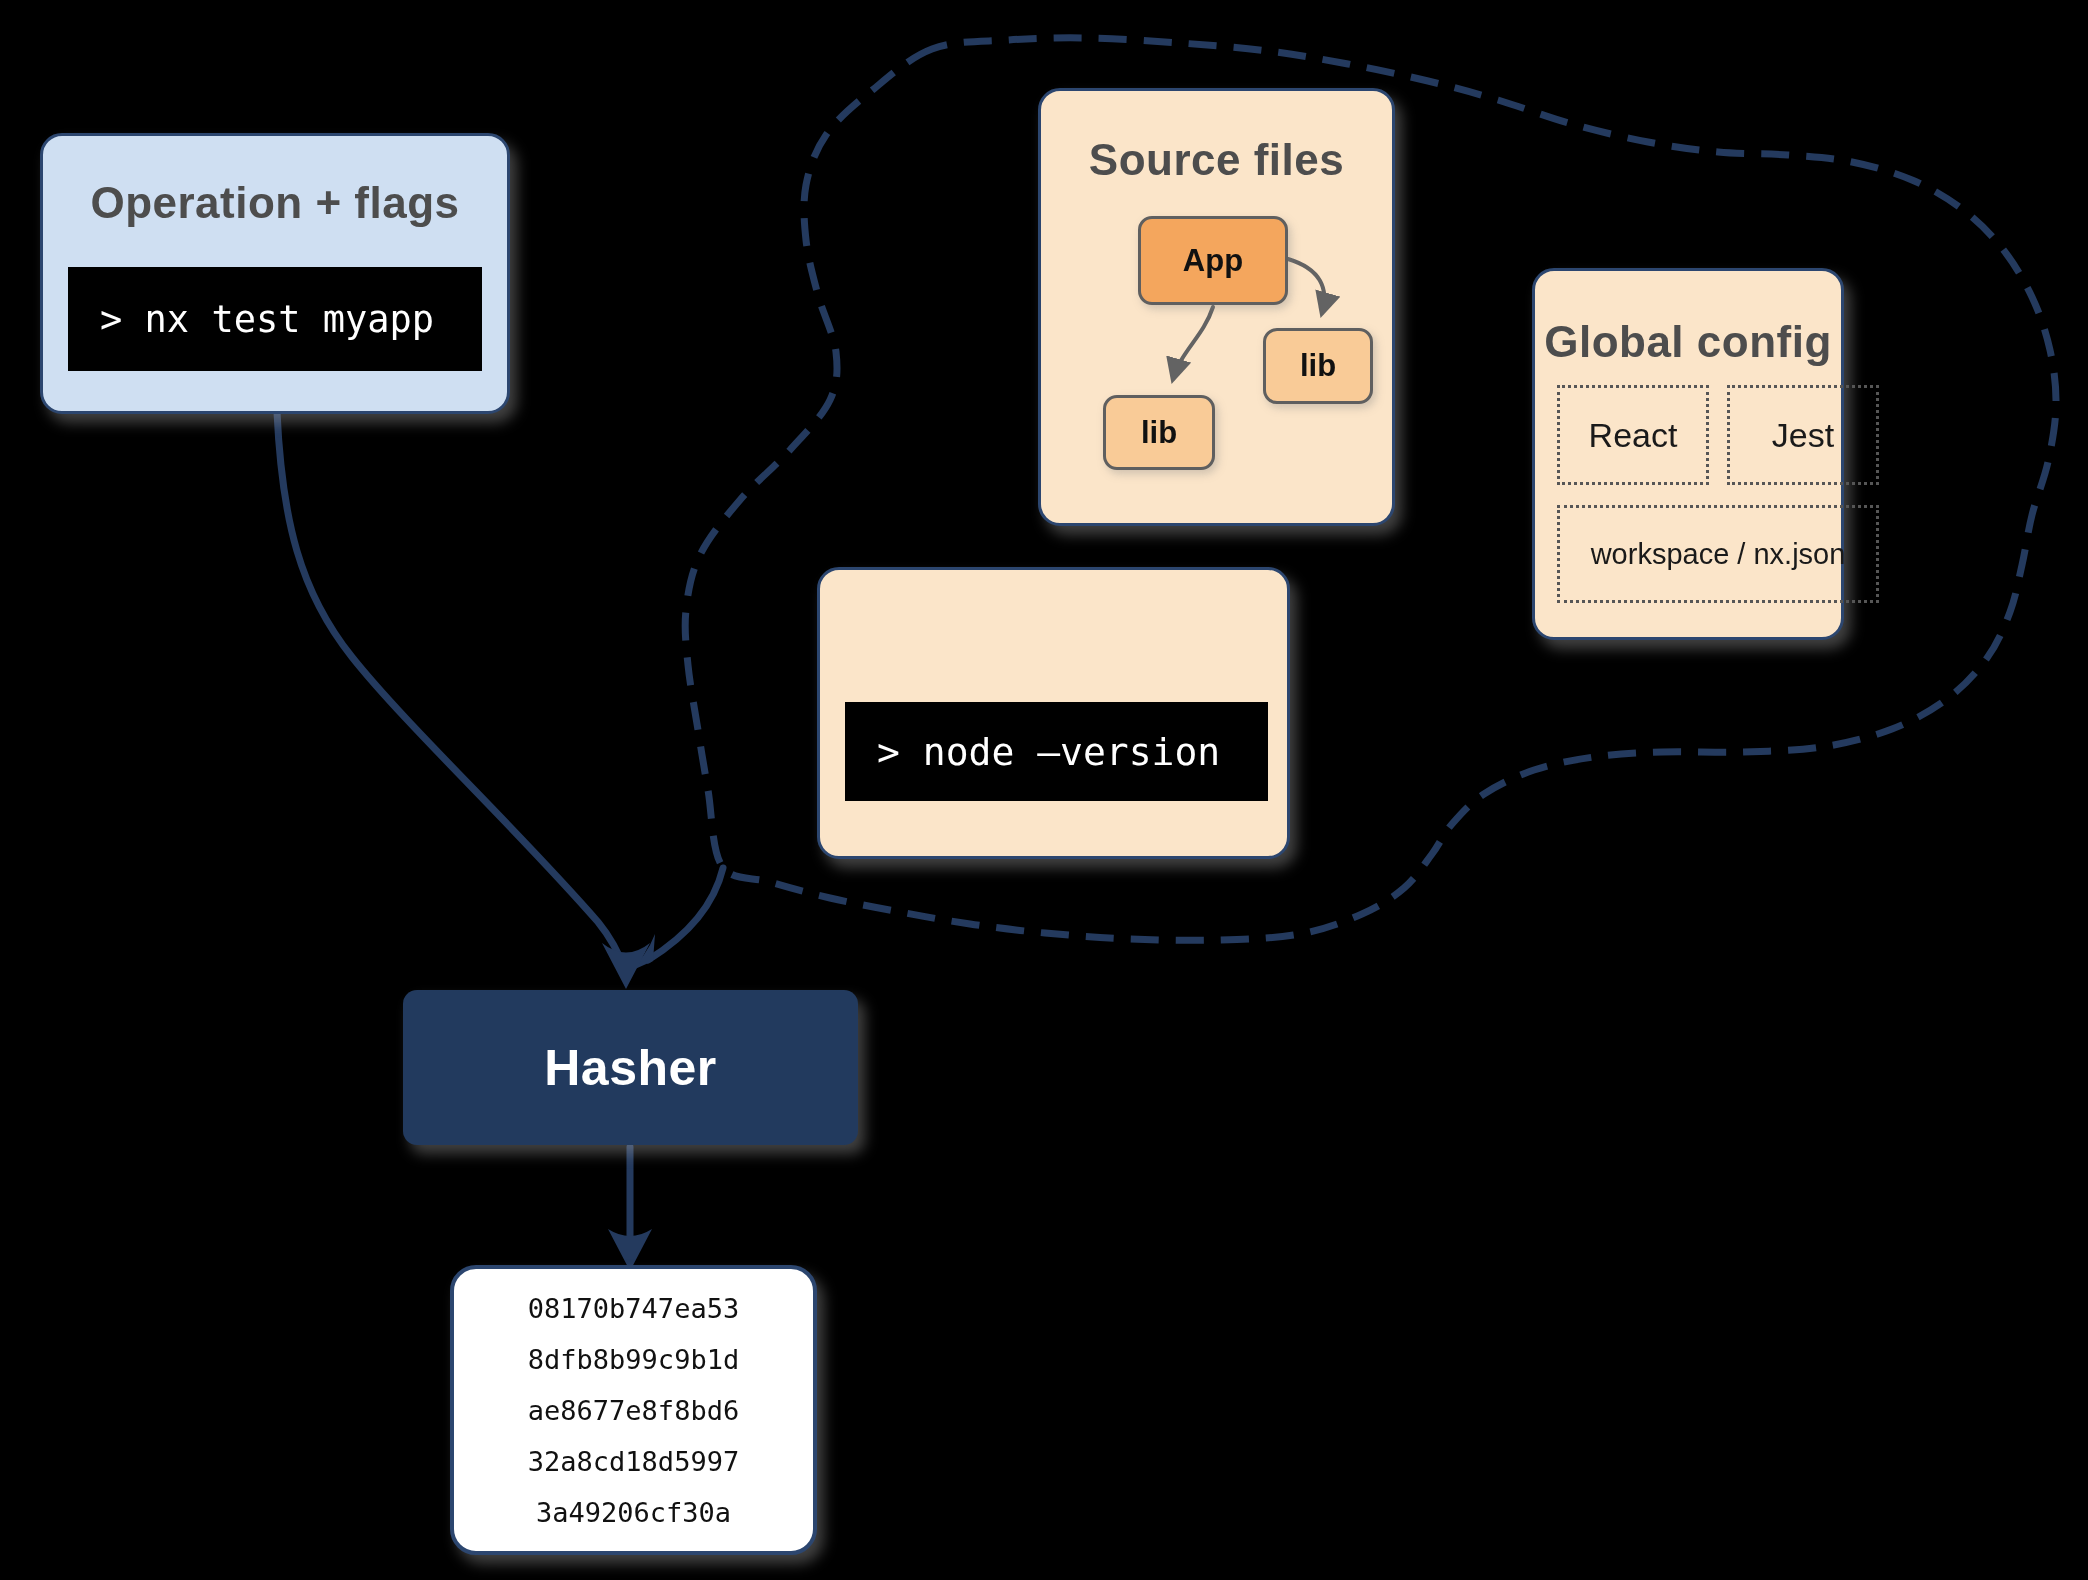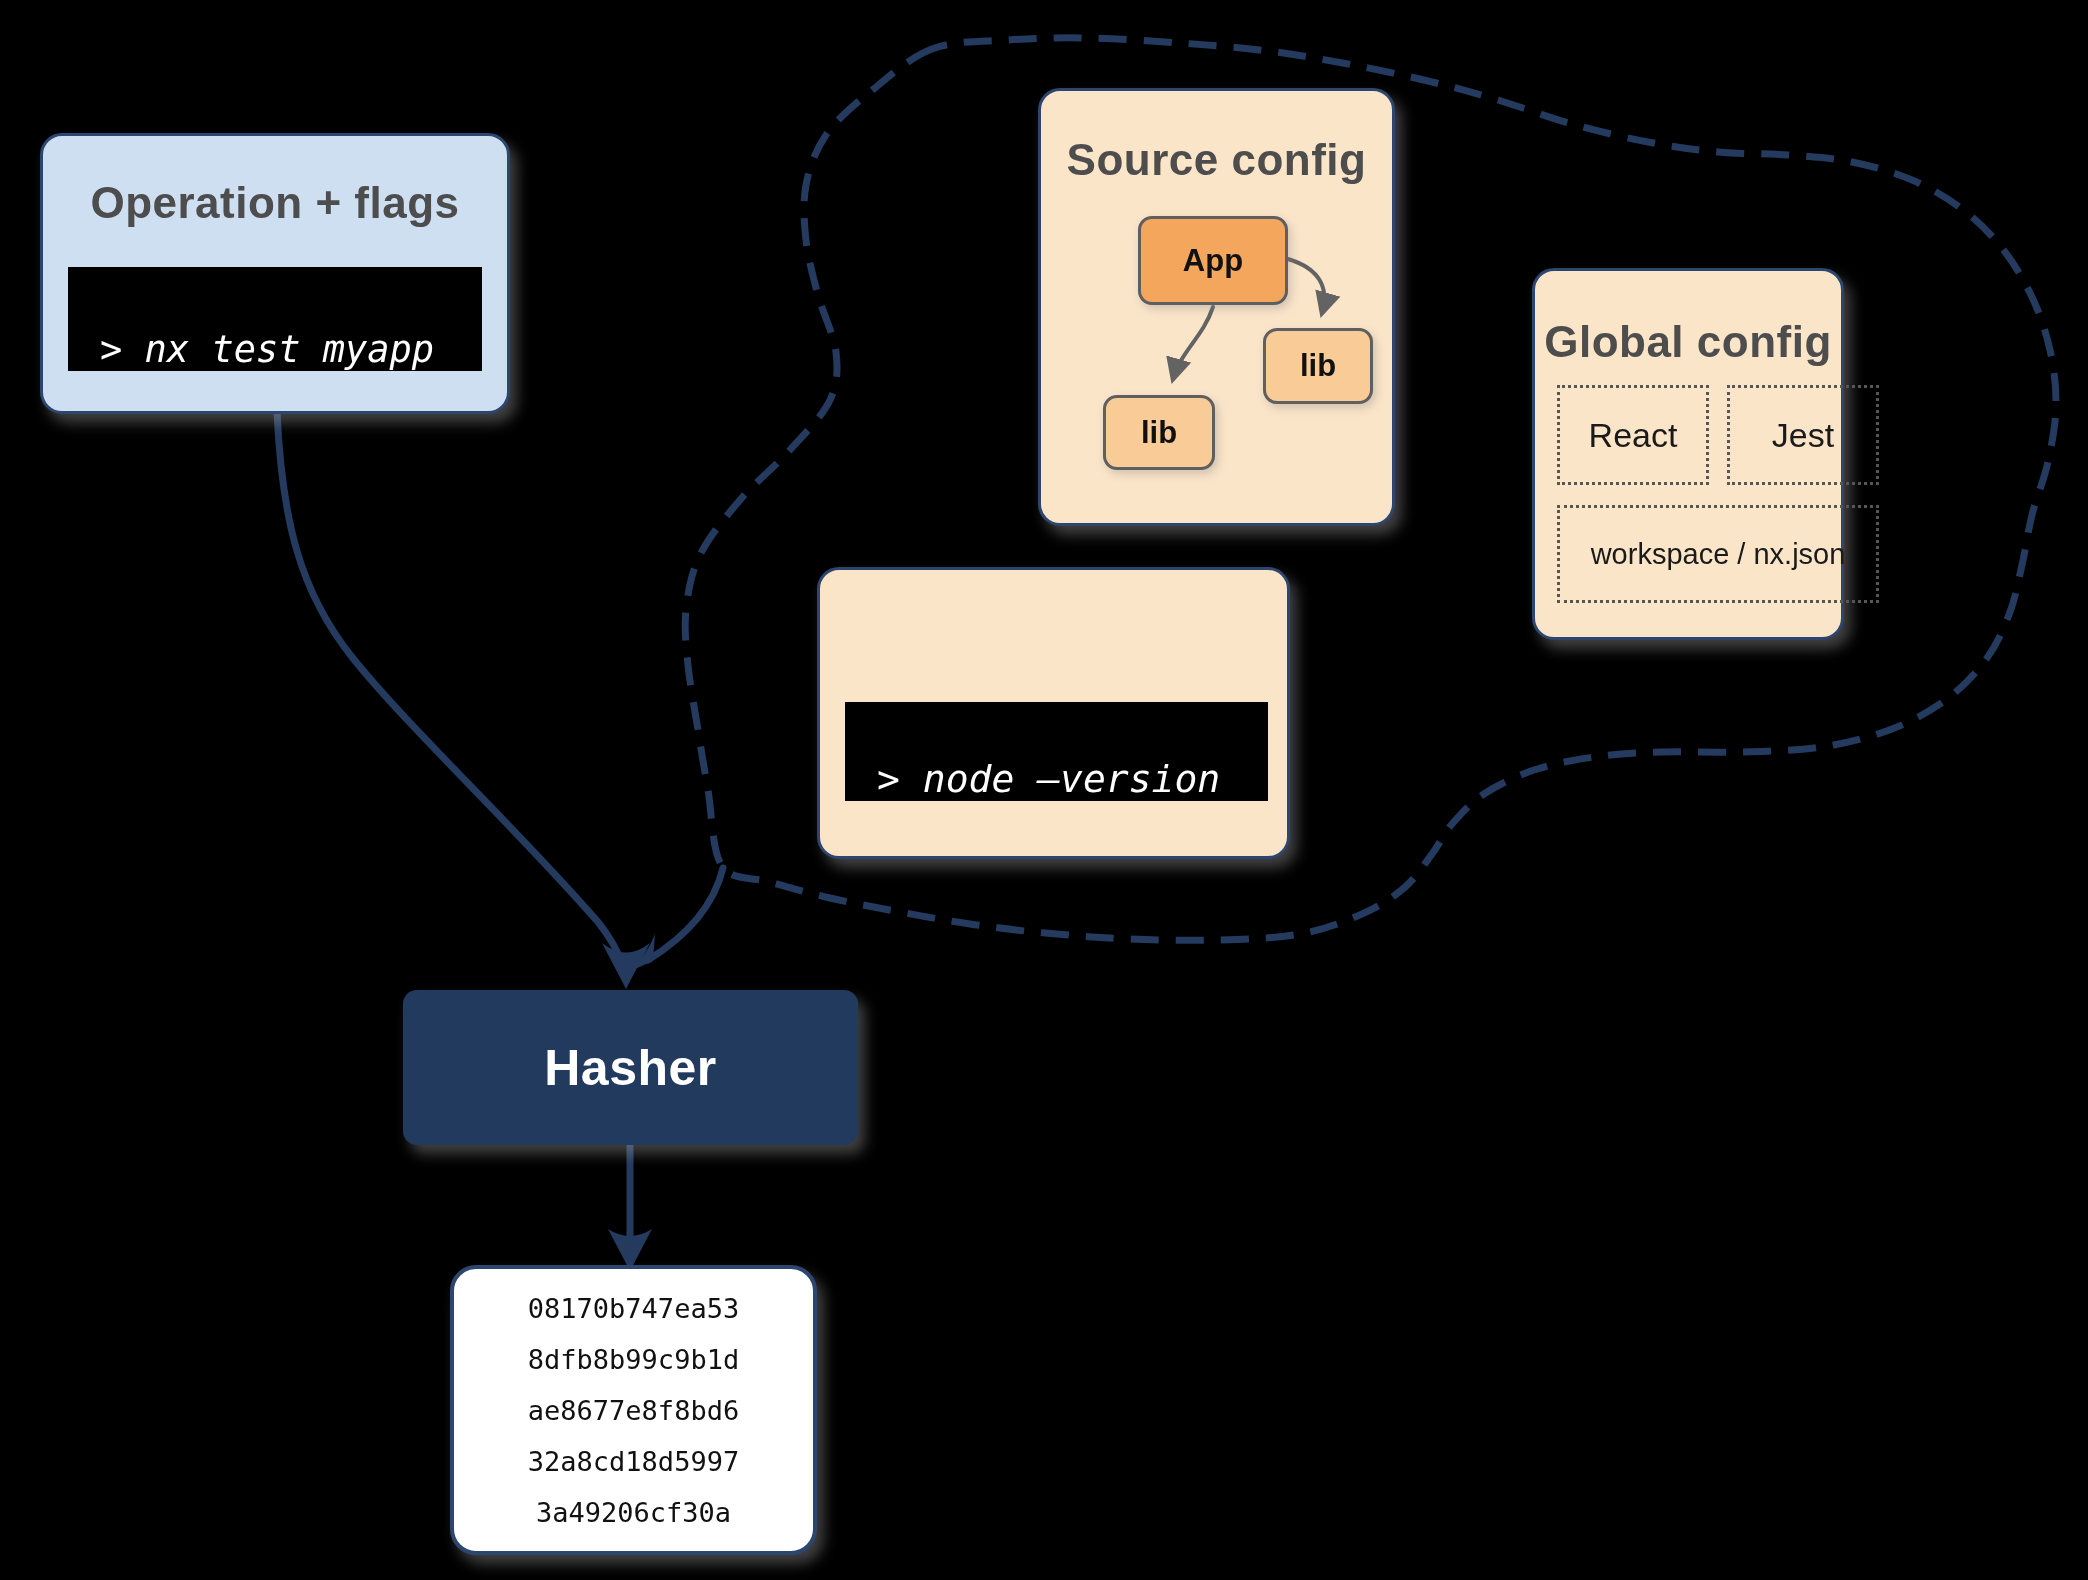--- a/index.html
+++ b/index.html
@@ -31,21 +31,21 @@
   }
   .card.blue{background:var(--c-blue-box);}
   .card.peach{background:var(--c-peach-box);}
   .box-title{
     color:var(--c-title-grey);font-weight:700;font-size:44px;text-align:center;
     letter-spacing:.5px;white-space:nowrap;
   }
   .terminal{
     position:absolute;box-sizing:border-box;background:var(--c-terminal-bg);
     color:var(--c-terminal-text);font-family:"DejaVu Sans Mono",monospace;
-    display:flex;align-items:flex-end;padding-left:32px;white-space:pre;font-style:italic;
+    display:flex;align-items:center;padding-left:32px;white-space:pre;
   }
   .node{
     position:absolute;box-sizing:border-box;display:flex;align-items:center;justify-content:center;
     font-weight:700;font-size:31px;color:#111;border:3px solid var(--c-node-border);
     border-radius:14px;box-shadow:3px 4px 8px rgba(130,130,130,.35);z-index:2;
   }
   .node.app{background:var(--c-orange-node);text-align:center;}
   .node.lib{background:var(--c-light-orange-node);}
   .inner-arrows{position:absolute;left:0;top:0;z-index:1;}
   .dotted{
@@ -92,21 +92,21 @@
   </svg>
 
   <div class="abs card blue" style="left:40px;top:133px;width:470px;height:281px;">
     <div class="box-title" style="margin-top:42px;">Operation + flags</div>
     <div class="terminal" style="left:25px;top:131px;width:414px;height:104px;font-size:37px;">
       <span>&gt; nx test myapp</span>
     </div>
   </div>
 
   <div class="abs card peach" style="left:1038px;top:88px;width:357px;height:438px;">
-    <div class="box-title" style="margin-top:44px;">Source config</div>
+    <div class="box-title" style="margin-top:44px;">Source files</div>
     <svg class="inner-arrows" width="357" height="438" viewBox="0 0 357 438">
       <defs>
         <marker id="greyhead" viewBox="0 0 10 10" refX="8" refY="5" markerWidth="26" markerHeight="26" markerUnits="userSpaceOnUse" orient="auto">
           <path d="M 0 0 L 10 5 L 0 10 Z" fill="#636363"></path>
         </marker>
       </defs>
       <path class="grey-line" marker-end="url(#greyhead)" d="M 247 168 C 280 178, 288 198, 281 222"></path>
       <path class="grey-line" marker-end="url(#greyhead)" d="M 172 216 C 162 246, 140 260, 132 288"></path>
     </svg>
     <div class="node app" style="left:97px;top:125px;width:150px;height:89px;">App</div>

